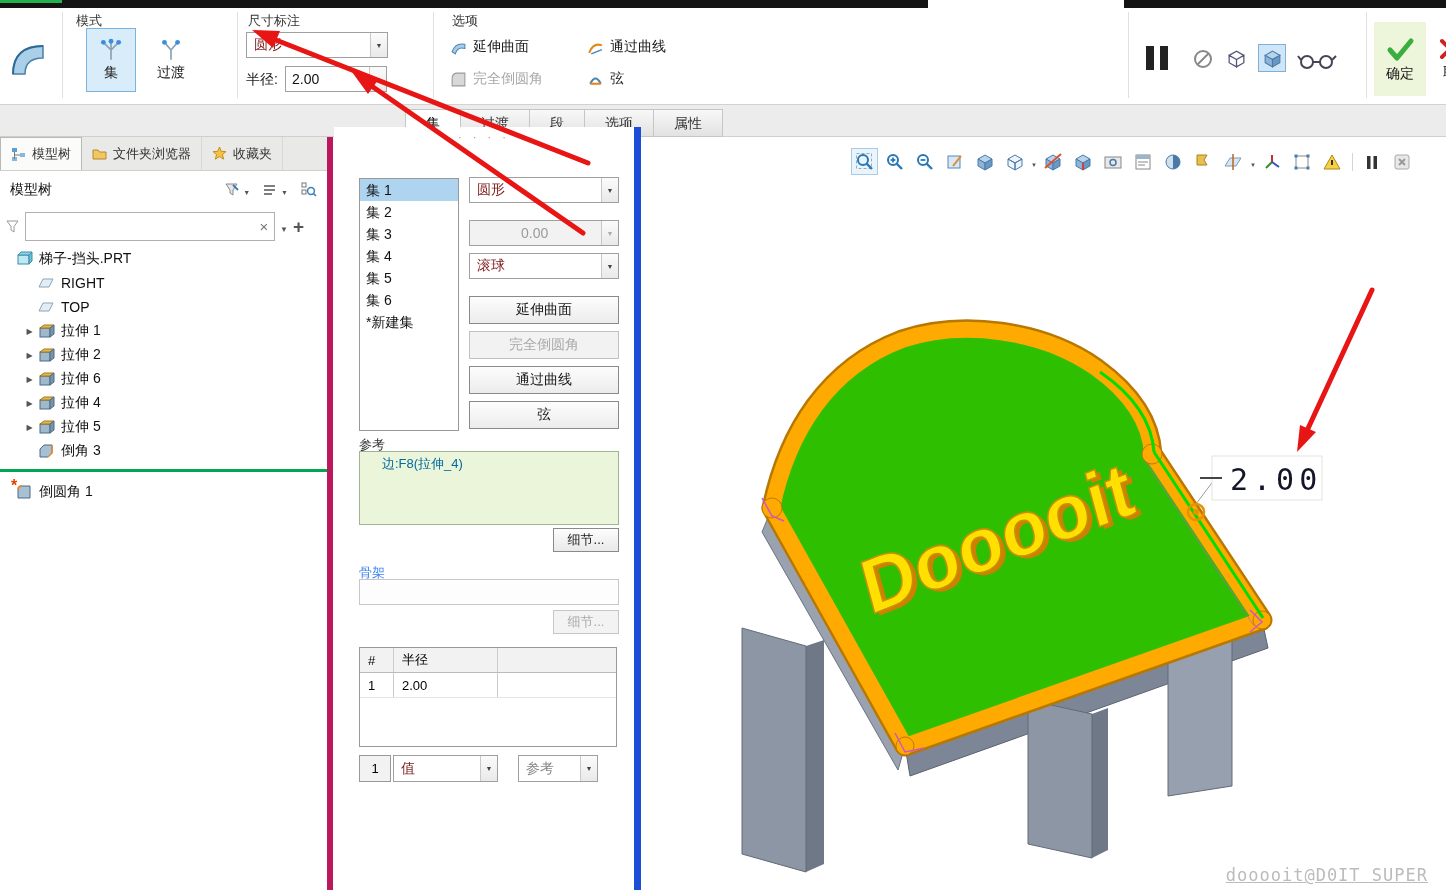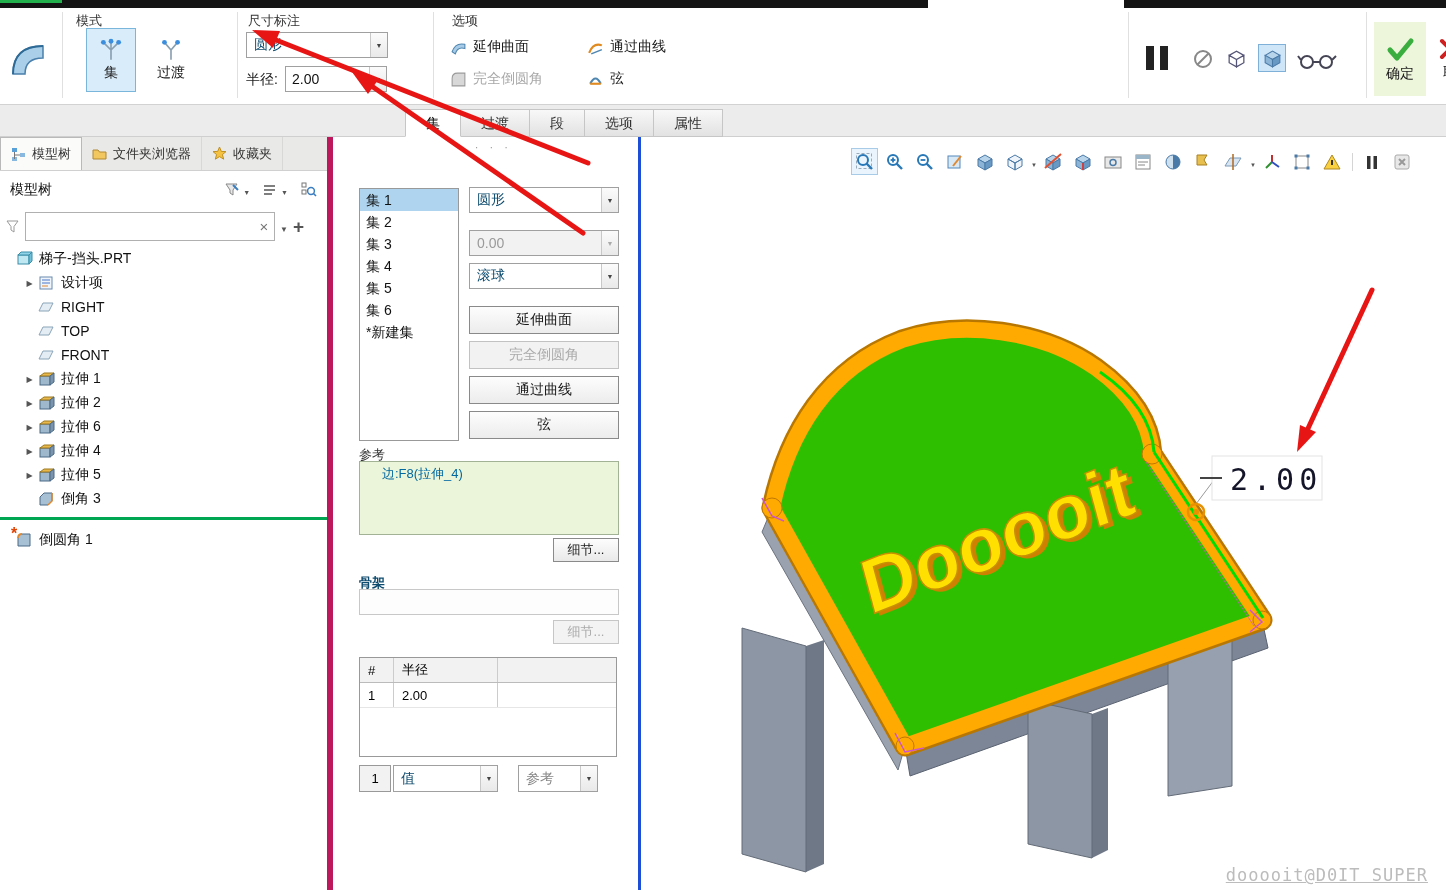--- a/index.html
+++ b/index.html
@@ -13,25 +13,25 @@
   .titlebar .green-seg { position:absolute; left:0; width:62px; top:0; height:3px; background:#22b14c; }
 
   
   .ribbon { position:absolute; top:8px; left:0; right:0; height:97px; background:#fff; border-bottom:1px solid #d2d2d2; }
   .vsep { position:absolute; top:4px; bottom:6px; width:1px; background:#e0e0e0; }
   .rgroup-label { position:absolute; top:4px; font-size:13px; color:#333; }
   .feat { position:absolute; left:5px; top:28px; }
   .mode-btn { position:absolute; top:20px; width:50px; height:64px; display:flex; flex-direction:column; align-items:center; justify-content:center; gap:2px; font-size:14px; color:#1a1a1a; border:1px solid transparent; }
   .mode-btn.selected { background:#d9ecf9; border-color:#7ab6dc; }
   .dd { position:absolute; height:26px; border:1px solid #a0a0a0; background:#fff; display:flex; align-items:stretch; font-size:14px; }
-  .dd .txt { flex:1; padding:0 7px; color:#0c4a6e; white-space:nowrap; overflow:hidden; display:flex; align-items:center; }
+  .dd .txt { flex:1; padding:0 7px; color:#7f1d1d; white-space:nowrap; overflow:hidden; display:flex; align-items:center; }
   .caret { width:17px; display:flex; align-items:center; justify-content:center; border-left:1px solid #c8c8c8; background:linear-gradient(#fbfbfb,#e9e9e9); }
   .caret::after { content:"▼"; font-size:7px; color:#444; }
   .dd.disabled { background:#f2f2f2; }
-  .dd.disabled .txt { color:#9a9a9a; }
+  .dd.disabled .txt { color:#9a9a9a;margin-left:44px; }
   .dd.disabled .caret::after { color:#aaa; }
   .combo { position:absolute; height:26px; border:1px solid #a0a0a0; background:#fff; display:flex; align-items:stretch; }
   .combo input { flex:1; min-width:0; border:0; outline:0; font-size:14px; padding:0 6px; font-family:inherit; color:#111; background:#fff; }
   .rlabel { position:absolute; font-size:14px; color:#1a1a1a; line-height:26px; }
   .opt-btn { position:absolute; height:26px; display:flex; align-items:center; gap:6px; font-size:14px; color:#1a1a1a; padding:0 4px; }
   .opt-btn.disabled { color:#a8a8a8; }
   .rico { position:absolute; display:flex; align-items:center; justify-content:center; }
   .rico.sel { background:#cfe6f8; border:1px solid #7fb0d8; }
   .ok-btn { position:absolute; left:1374px; top:14px; width:52px; height:74px; background:#edf5da; display:flex; flex-direction:column; align-items:center; justify-content:center; gap:3px; font-size:14px; color:#1a1a1a; }
   .cancel-btn { position:absolute; left:1430px; top:14px; width:40px; height:74px; display:flex; flex-direction:column; align-items:center; justify-content:center; gap:3px; font-size:14px; color:#1a1a1a; }
@@ -64,30 +64,30 @@
   .tree-row.i1 { padding-left:22px; }
   .tree-arrow { width:15px; display:flex; justify-content:center; flex:none; }
   .tree-arrow.on::after { content:"▶"; font-size:8px; color:#555; }
   .tico { width:17px; height:16px; margin:0 6px 0 1px; flex:none; }
   .insert-line { height:3px; background:#00a651; margin:6px 0 8px 0; }
   .pend-wrap { position:relative; display:flex; }
   .pend-star { position:absolute; left:-4px; top:-7px; }
   .pend-star::after { content:"*"; color:#e04000; font-size:16px; font-weight:bold; }
 
   
-  .panel { position:absolute; top:137px; left:334px; width:307px; bottom:0; background:#fff; border-right:3px solid #1d4ed8; }
+  .panel { position:absolute; top:127px; left:334px; width:307px; bottom:0; background:#fff; border-right:7px solid #1d4ed8; }
   .handle-dots { position:absolute; top:4px; left:50%; transform:translateX(-50%); color:#999; font-size:11px; letter-spacing:4px; }
   .handle-dots::after { content:"· · · ·"; }
   .sets-box { position:absolute; left:25px; top:51px; width:100px; height:253px; border:1px solid #999; background:#fff; overflow:hidden; }
   .set-item { height:22px; line-height:22px; padding:0 6px; font-size:14px; color:#111; }
   .set-item.selected { background:#aed4f0; }
   .p-btn { position:absolute; left:135px; width:150px; height:28px; border:1px solid #8a8a8a; background:linear-gradient(#fdfdfd,#ececec); font-size:14px; display:flex; align-items:center; justify-content:center; color:#1a1a1a; }
   .p-btn.disabled { color:#aaa; border-color:#c2c2c2; background:#f2f2f2; }
   .sec-label { position:absolute; font-size:13px; color:#333; }
-  .sec-label.disabled { color:#0c4a6e;font-weight:bold; }
+  .sec-label.disabled { color:#3b82f6; }
   .ref-box { position:absolute; left:25px; top:324px; width:260px; height:74px; background:#eaf5da; border:1px solid #a2b295; font-size:13px; overflow:hidden; }
   .ref-item { padding:3px 22px; color:#0369a1; }
   .mini-btn { position:absolute; left:219px; width:66px; height:24px; font-size:13px; border:1px solid #8a8a8a; background:linear-gradient(#fdfdfd,#e9e9e9); display:flex; align-items:center; justify-content:center; color:#1a1a1a; }
   .mini-btn.disabled { color:#aaa; border-color:#c6c6c6; background:#f3f3f3; }
   .spine-box { position:absolute; left:25px; top:452px; width:260px; height:26px; border:1px solid #c8c8c8; background:#fdfdfd; }
   .rtable { position:absolute; left:25px; top:520px; width:258px; height:100px; border:1px solid #999; background:#fff; font-size:13px; }
   .rt-row { display:flex; height:25px; border-bottom:1px solid #e6e6e6; }
   .rt-row.head { background:#f2f2f2; border-bottom:1px solid #bbb; }
   .rt-c1 { width:34px; border-right:1px solid #ccc; display:flex; align-items:center; padding-left:8px; }
   .rt-c2 { width:104px; border-right:1px solid #ccc; display:flex; align-items:center; padding-left:8px; }
@@ -361,51 +361,37 @@
     <div class="tree">
 
         <div class="tree-row">
           <span class="tree-arrow"></span>
           <svg class="tico" viewBox="0 0 17 16">
             <use href="#ic-part"></use>
           </svg>
           <span>梯子-挡头.PRT</span>
         </div>
 
-        <div class="tree-row i1">
-          <span class="tree-arrow on"></span>
-          <svg class="tico" viewBox="0 0 17 16">
-            <use href="#ic-design"></use>
-          </svg>
-          <span>设计项</span>
-        </div>
 
         <div class="tree-row i1">
           <span class="tree-arrow"></span>
           <svg class="tico" viewBox="0 0 17 16">
             <use href="#ic-plane"></use>
           </svg>
           <span>RIGHT</span>
         </div>
 
         <div class="tree-row i1">
           <span class="tree-arrow"></span>
           <svg class="tico" viewBox="0 0 17 16">
             <use href="#ic-plane"></use>
           </svg>
           <span>TOP</span>
         </div>
 
-        <div class="tree-row i1">
-          <span class="tree-arrow"></span>
-          <svg class="tico" viewBox="0 0 17 16">
-            <use href="#ic-plane"></use>
-          </svg>
-          <span>FRONT</span>
-        </div>
 
 
         <div class="tree-row i1">
           <span class="tree-arrow on"></span>
           <svg class="tico" viewBox="0 0 17 16">
             <use href="#ic-extrude"></use>
           </svg>
           <span>拉伸 1</span>
         </div>
 

